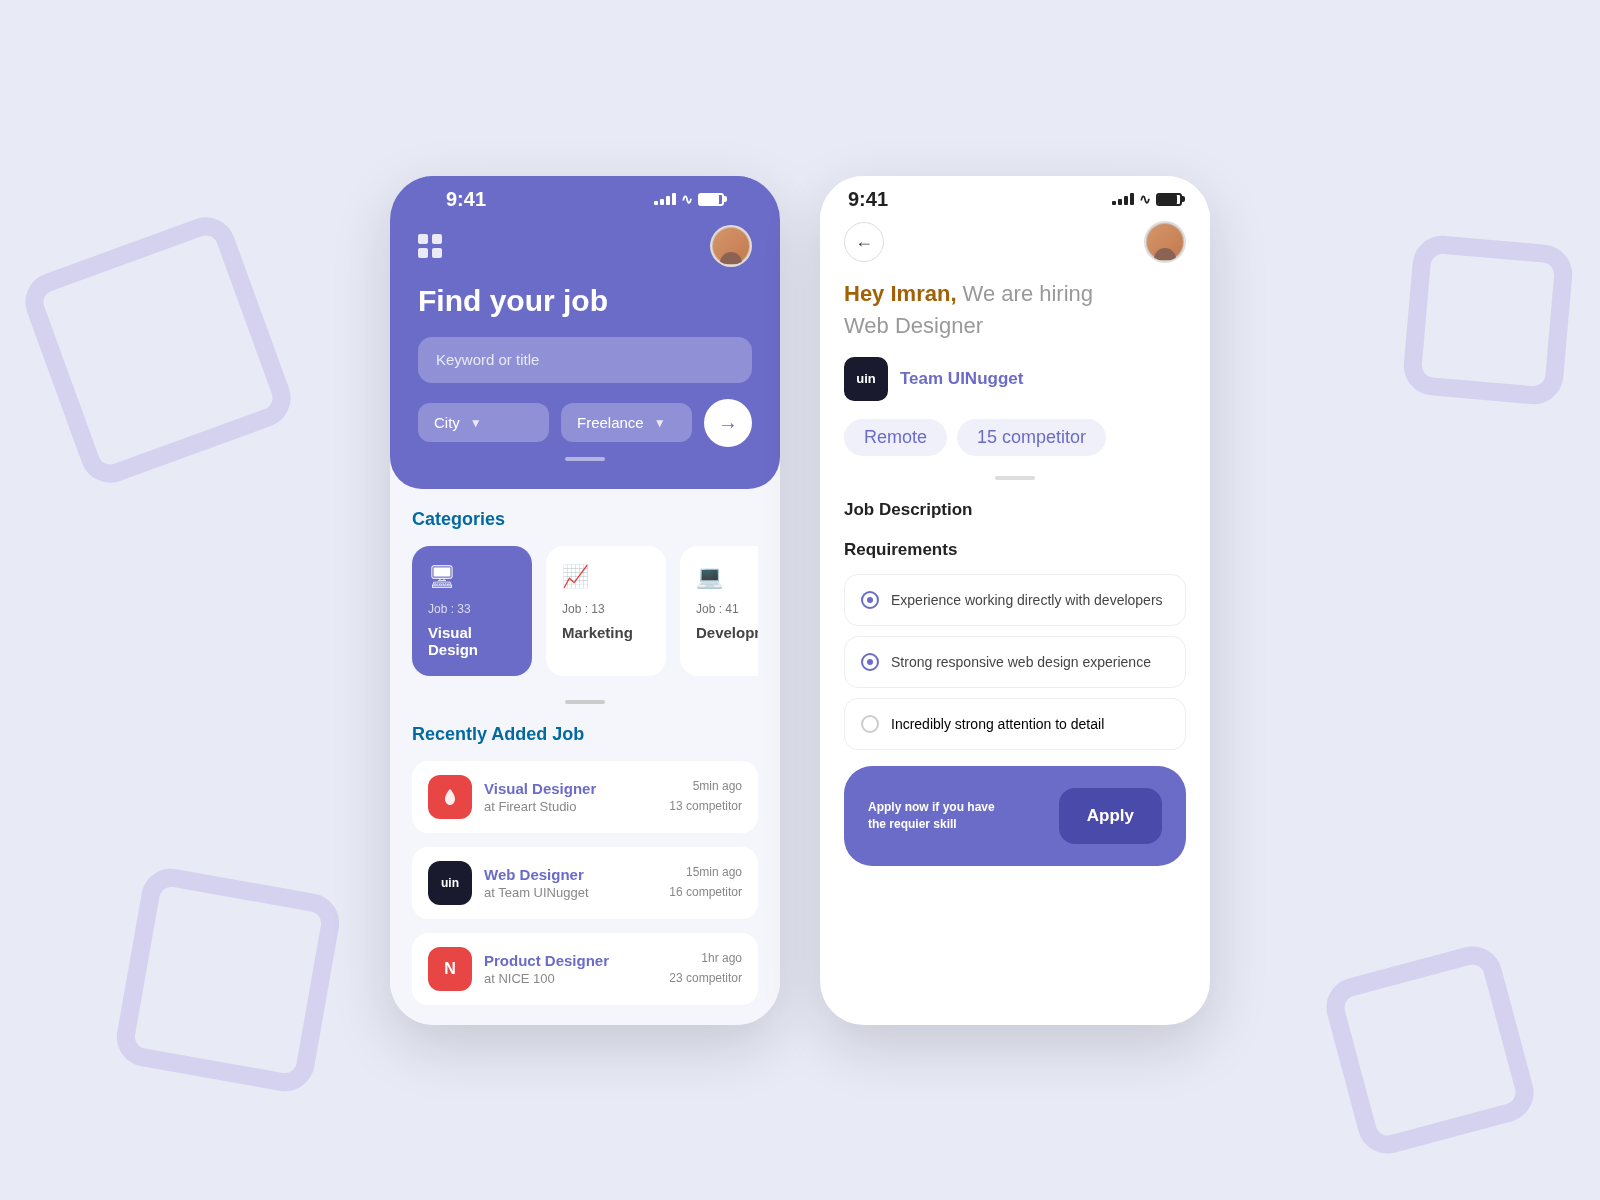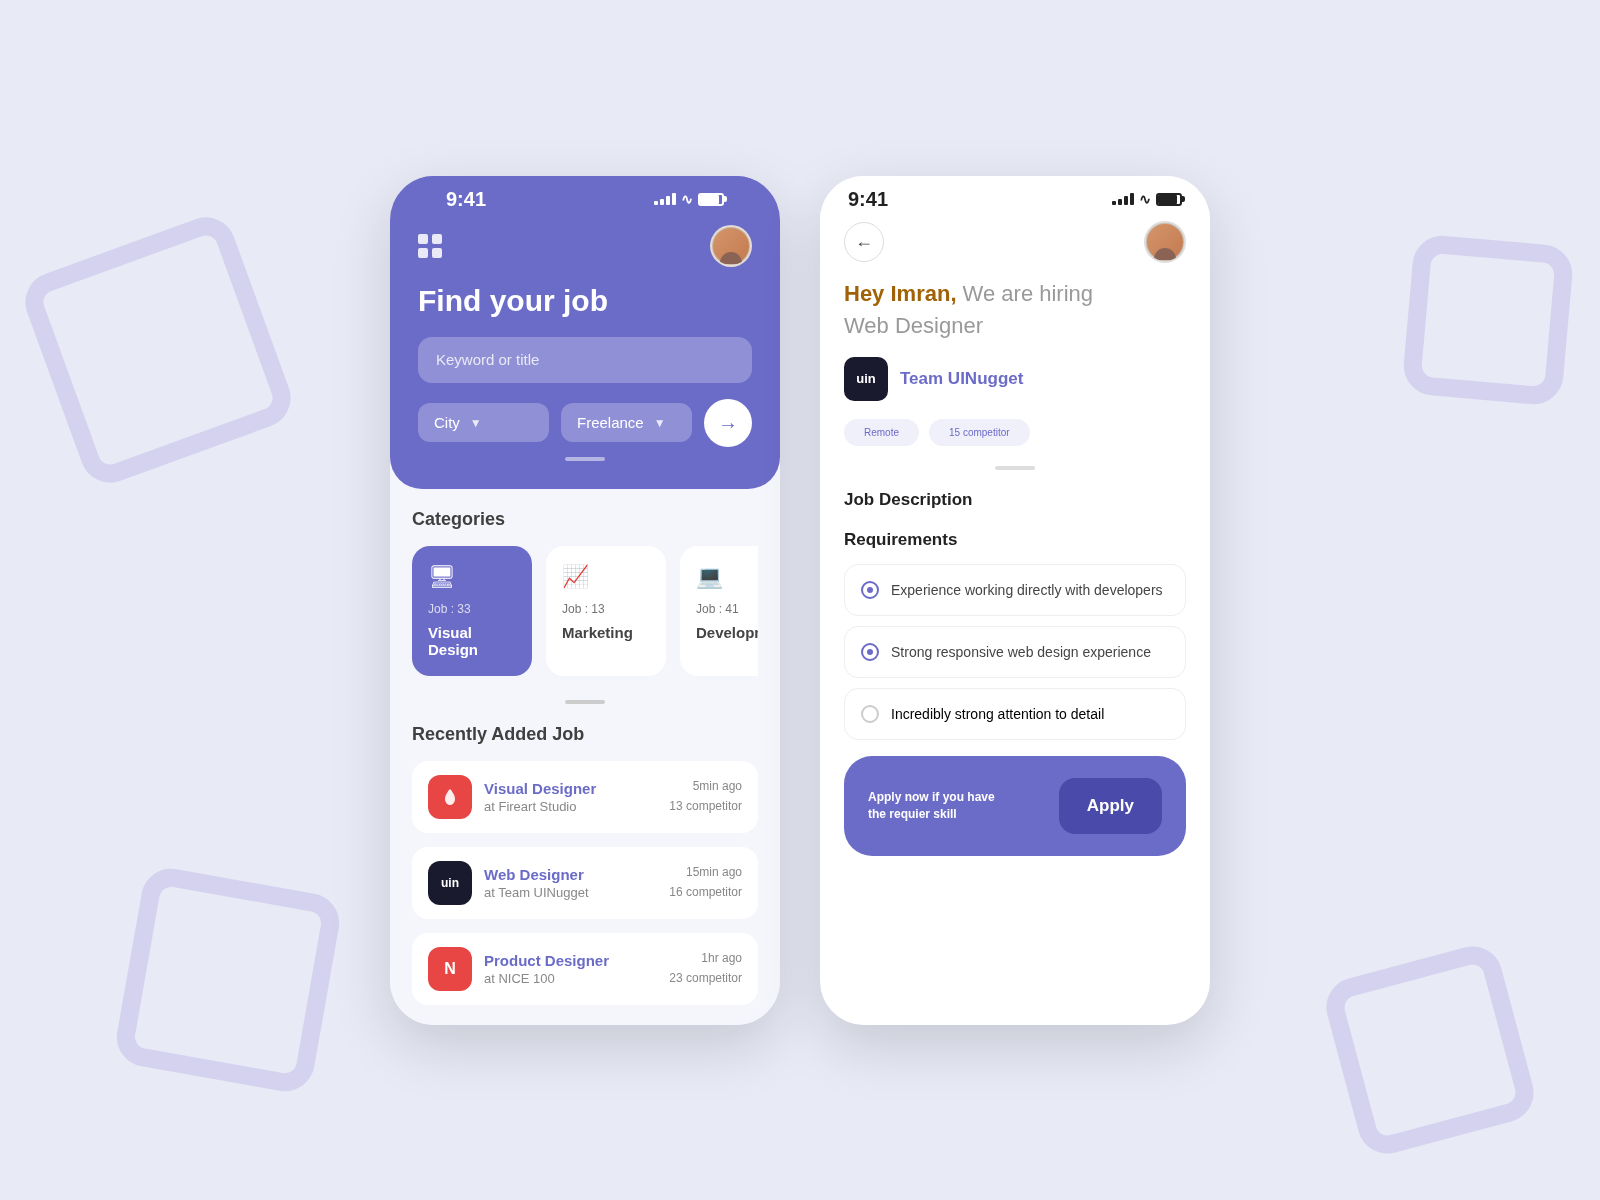--- a/index.html
+++ b/index.html
@@ -214,21 +214,21 @@
       border-radius: 2px;
       margin: 10px auto 0;
     }
 
     
     .phone1-body { padding: 20px 22px; background: #f5f6fb; }
 
     .section-title {
       font-size: 18px;
       font-weight: 700;
-      color: #404040;
+      color: #0369a1;
       margin-bottom: 16px;
     }
 
     .categories-scroll {
       display: flex;
       gap: 14px;
       overflow: hidden;
       margin-bottom: 24px;
     }
     .category-card {
@@ -363,21 +363,21 @@
     .tags-row {
       display: flex;
       gap: 10px;
       margin-bottom: 20px;
     }
     .tag-pill {
       background: #f0f0fb;
       color: #6B6BC8;
       border-radius: 20px;
       padding: 8px 20px;
-      font-size: 10px;
+      font-size: 18px;
       font-weight: 500;
     }
 
     .detail-drag { width: 40px; height: 4px; background: #ddd; border-radius: 2px; margin: 0 auto 20px; }
 
     .desc-section { margin-bottom: 20px; }
     .desc-title {
       font-size: 17px;
       font-weight: 700;
       color: #222;

